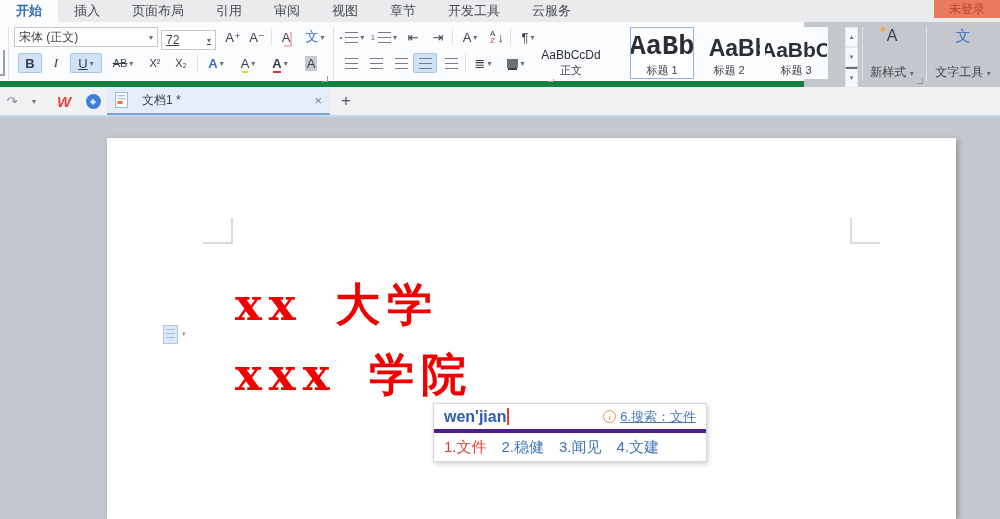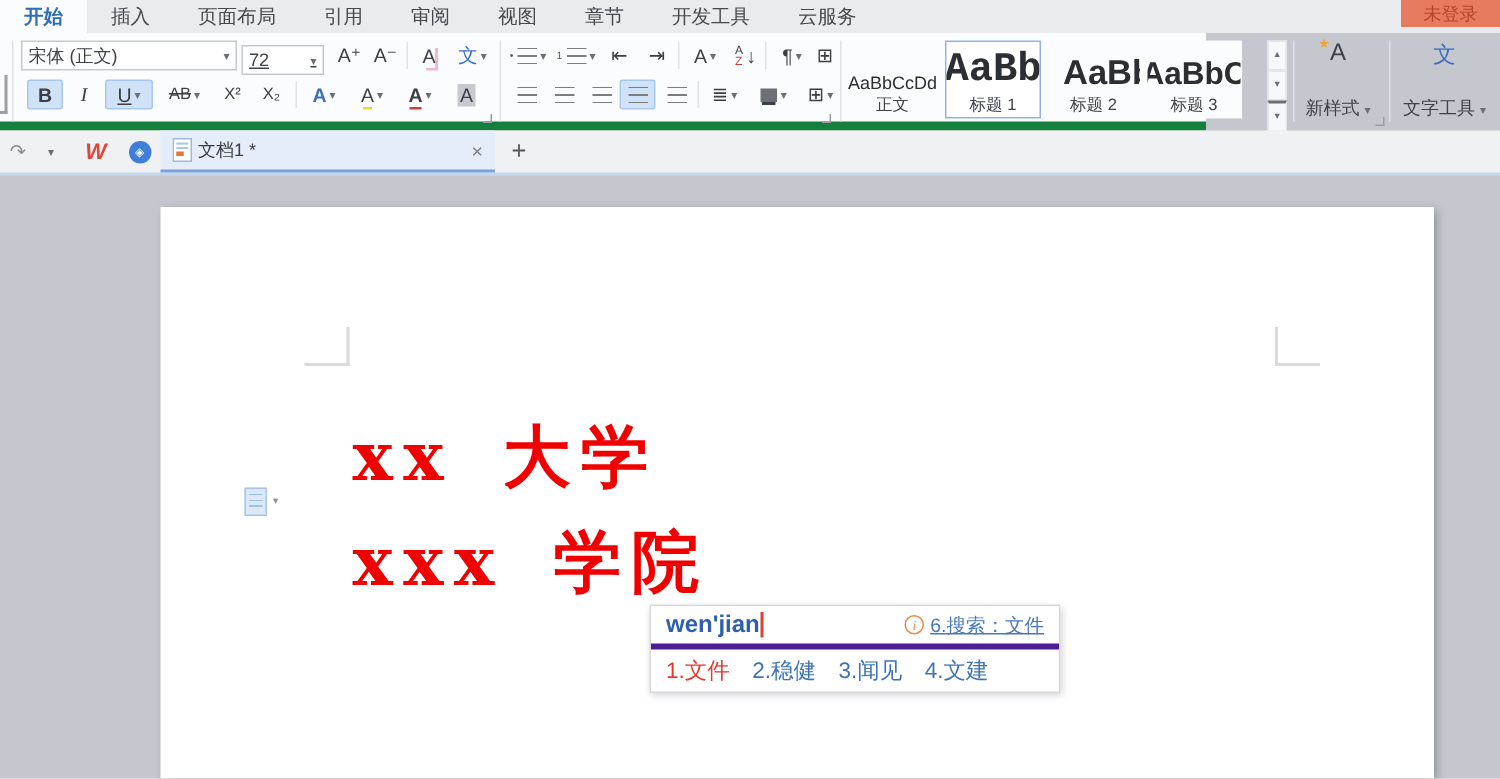--- a/index.html
+++ b/index.html
@@ -32,21 +32,21 @@
   .stylecard .pv { white-space:nowrap; color:#2b2e33; }
   .stylecard .sl { font-size:11px; color:#3f4247; line-height:16px; }
   .scrollcol { position:absolute; left:845px; top:5px; width:13px; height:54px; display:flex; flex-direction:column; }
   .scrollcol span { flex:1; font-size:7px; color:#6b6e73; text-align:center; line-height:18px; border:1px solid #e3e5e8; background:#f7f8f9; }
 
   
   .doctabbar { position:absolute; left:0; top:87px; width:1000px; height:30px; background:#f0f1f3; border-bottom:2px solid #c5d7ec; }
   .dt-ic { position:absolute; top:0; height:28px; display:flex; align-items:center; justify-content:center; }
   .wlogo { color:#e2453a; font-weight:bold; font-size:15px; font-style:italic; }
   .sphere { width:15px; height:15px; border-radius:50%; background:#3f7fd9; color:#fff; font-size:8px; display:flex; align-items:center; justify-content:center; }
-  .activetab { position:absolute; left:107px; top:0; width:223px; height:28px; background:#e4edf9; border-bottom:2px solid #7ba3d6; display:flex; align-items:center; padding:0 8px; gap:4px; }
+  .activetab { position:absolute; left:107px; top:0; width:223px; height:28px; background:#e4edf9; border-bottom:2px solid #7ba3d6; display:flex; align-items:center; padding:0 8px; gap:14px; }
   .activetab .t-label { font-size:12px; color:#3a3d42; flex:1; }
   .activetab .t-close { color:#7b7e84; font-size:13px; }
   .newtab { position:absolute; left:334px; top:0; width:24px; height:28px; font-size:17px; color:#55585e; display:flex; align-items:center; justify-content:center; }
 
   
   .workspace { position:absolute; left:0; top:117px; width:1000px; height:402px; background:#c4c7cd; }
   .page { position:absolute; left:107px; top:21px; width:849px; height:381px; background:#fff; box-shadow:2px 2px 6px rgba(0,0,0,.28); }
   .cornermark { position:absolute; width:30px; height:26px; }
   .cm-left  { left:96px;  top:80px; border-right:2px solid #dadada; border-bottom:2px solid #dadada; }
   .cm-right { left:743px; top:80px; border-left:2px solid #dadada;  border-bottom:2px solid #dadada; }
@@ -199,21 +199,21 @@
       <span class="car">▾</span>
     </div>
   <div class="rbtn" style="left:533px; top:31px; width:28px;">
       <span>⊞</span>
       <span class="car">▾</span>
     </div>
   <div class="launcher" style="left:548px; top:54px;"></div>
 
   <div class="vsep" style="left:560px"></div>
 
-  <div class="stylecard" style="left:563px;">
+  <div class="stylecard" style="left:539px;">
     <span class="pv" style="font-size:12px;">AaBbCcDd</span>
     <span class="sl">正文</span>
   </div>
   <div class="stylecard sel" style="left:630px;">
     <span class="pv" style="font-size:27px; font-weight:bold;font-family:Liberation Mono, monospace;">AaBb</span>
     <span class="sl">标题 1</span>
   </div>
   <div class="stylecard" style="left:697px;">
     <span class="pv" style="font-size:23px; font-weight:bold;margin-left:27px;">AaBb(</span>
     <span class="sl">标题 2</span>

